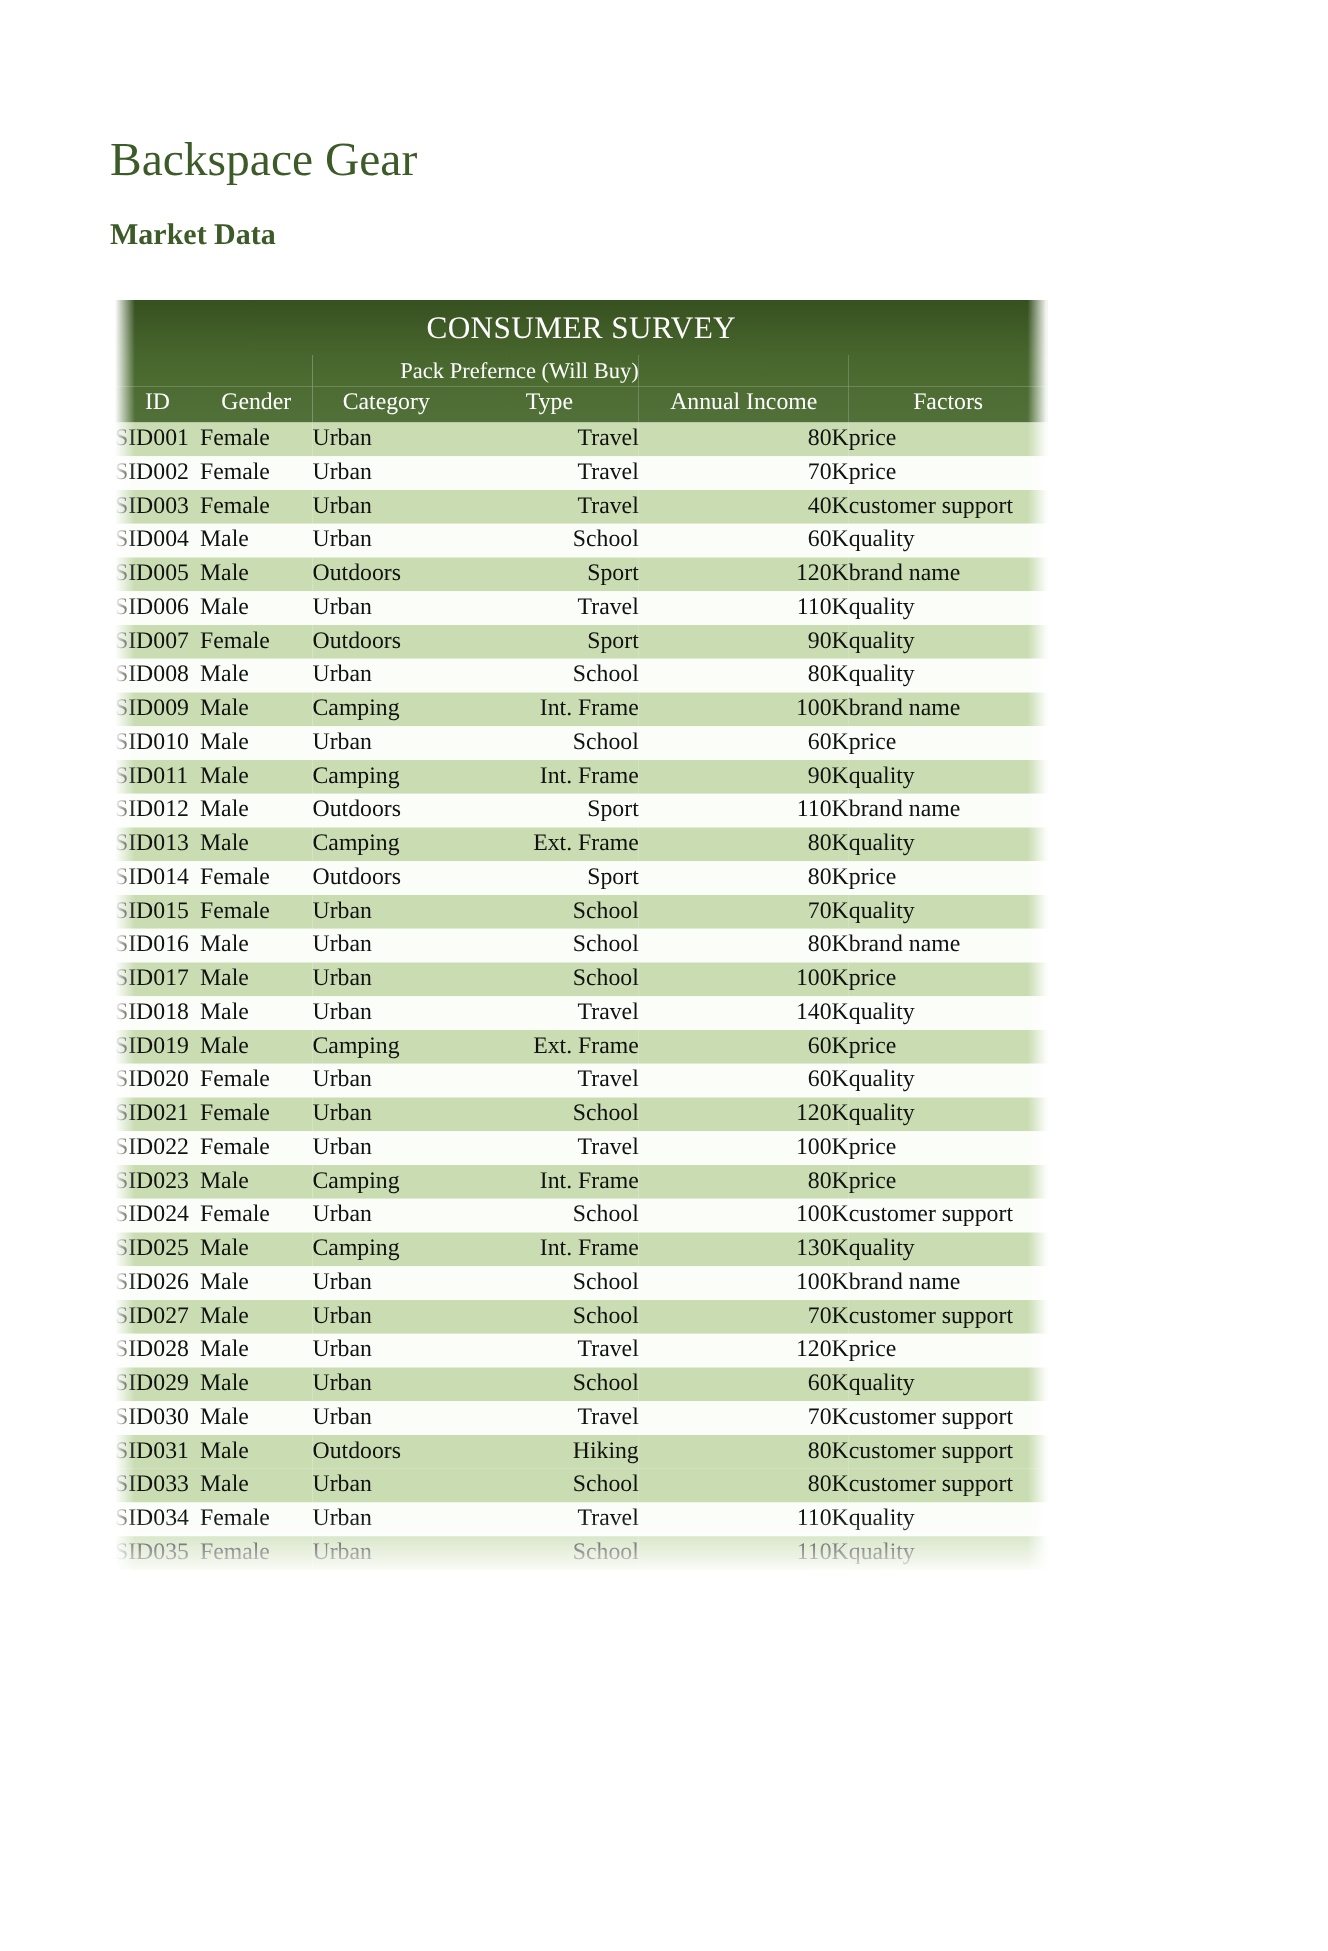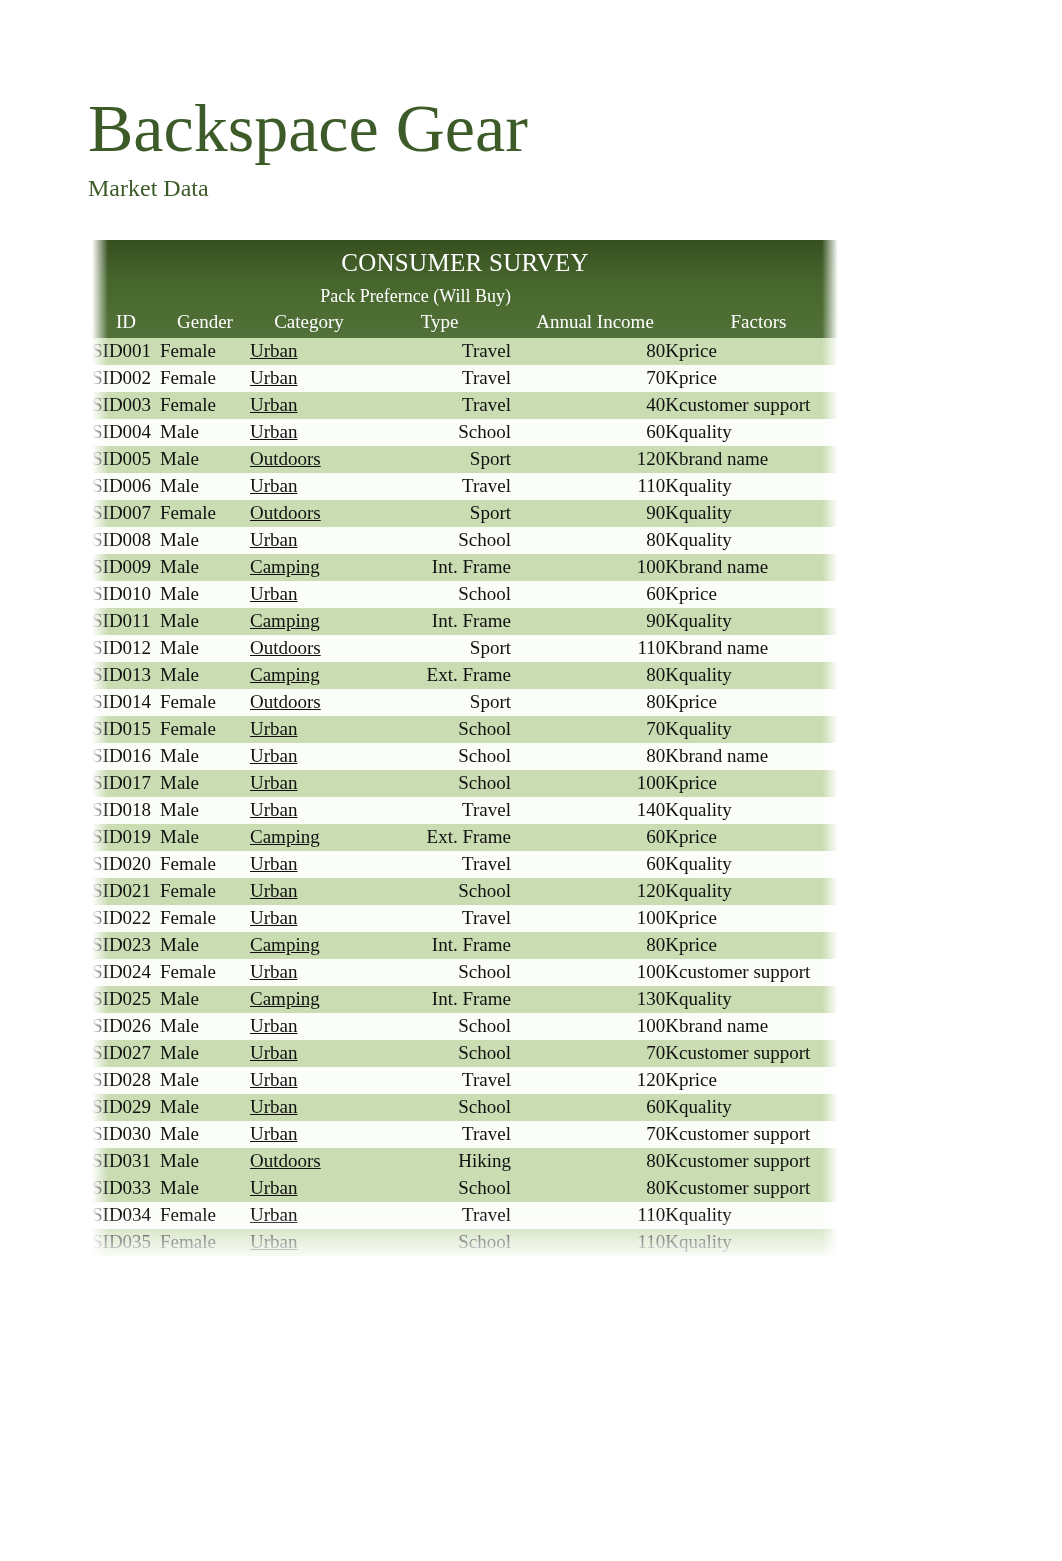--- a/index.html
+++ b/index.html
@@ -23,35 +23,35 @@
 
   
   .title-block {
     position: absolute;
     left: 88px;
     top: 95px;
     width: 800px;
   }
   .doc-title {
     font-family: "Liberation Serif", "DejaVu Serif", serif;
-    font-size: 68px;
+    font-size: 38px;
     line-height: 66px;
     color: #3d5b28;
     font-weight: normal;
     letter-spacing: 0px;
     margin: 0;
     white-space: nowrap;
   }
   .doc-subtitle {
     font-family: "Liberation Serif", "DejaVu Serif", serif;
     font-size: 24px;
     line-height: 30px;
     color: #3d5b28;
     margin: 12px 0 0 0;
-    font-weight: normal;
+    font-weight: bold;
   }
 
   
   .table-wrap {
     position: absolute;
     left: 92px;
     top: 240px;
     width: 746px;
     height: 1022px;
     -webkit-mask-image:
@@ -119,21 +119,21 @@
     font-size: 19px;
     padding: 0 0 2px 0;
     height: 25px;
     line-height: 25px;
     vertical-align: middle;
     white-space: nowrap;
     overflow: visible;
   }
   td.cell-id      { text-align: left; padding-left: 9px; }
   td.cell-gender  { text-align: left; padding-left: 8px; }
-  td.cell-cat     { text-align: left; padding-left: 8px; text-decoration: underline; }
+  td.cell-cat     { text-align: left; padding-left: 8px; }
   td.cell-type    { text-align: right; padding-left: 8px; }
   td.cell-income  { text-align: right; padding-right: 3px; }
   td.cell-factors { text-align: left; padding-left: 4px; }
 
   
   .blurred {
     filter: blur(3.2px);
     opacity: 0.82;
   }
   tr.row-ghost td {

